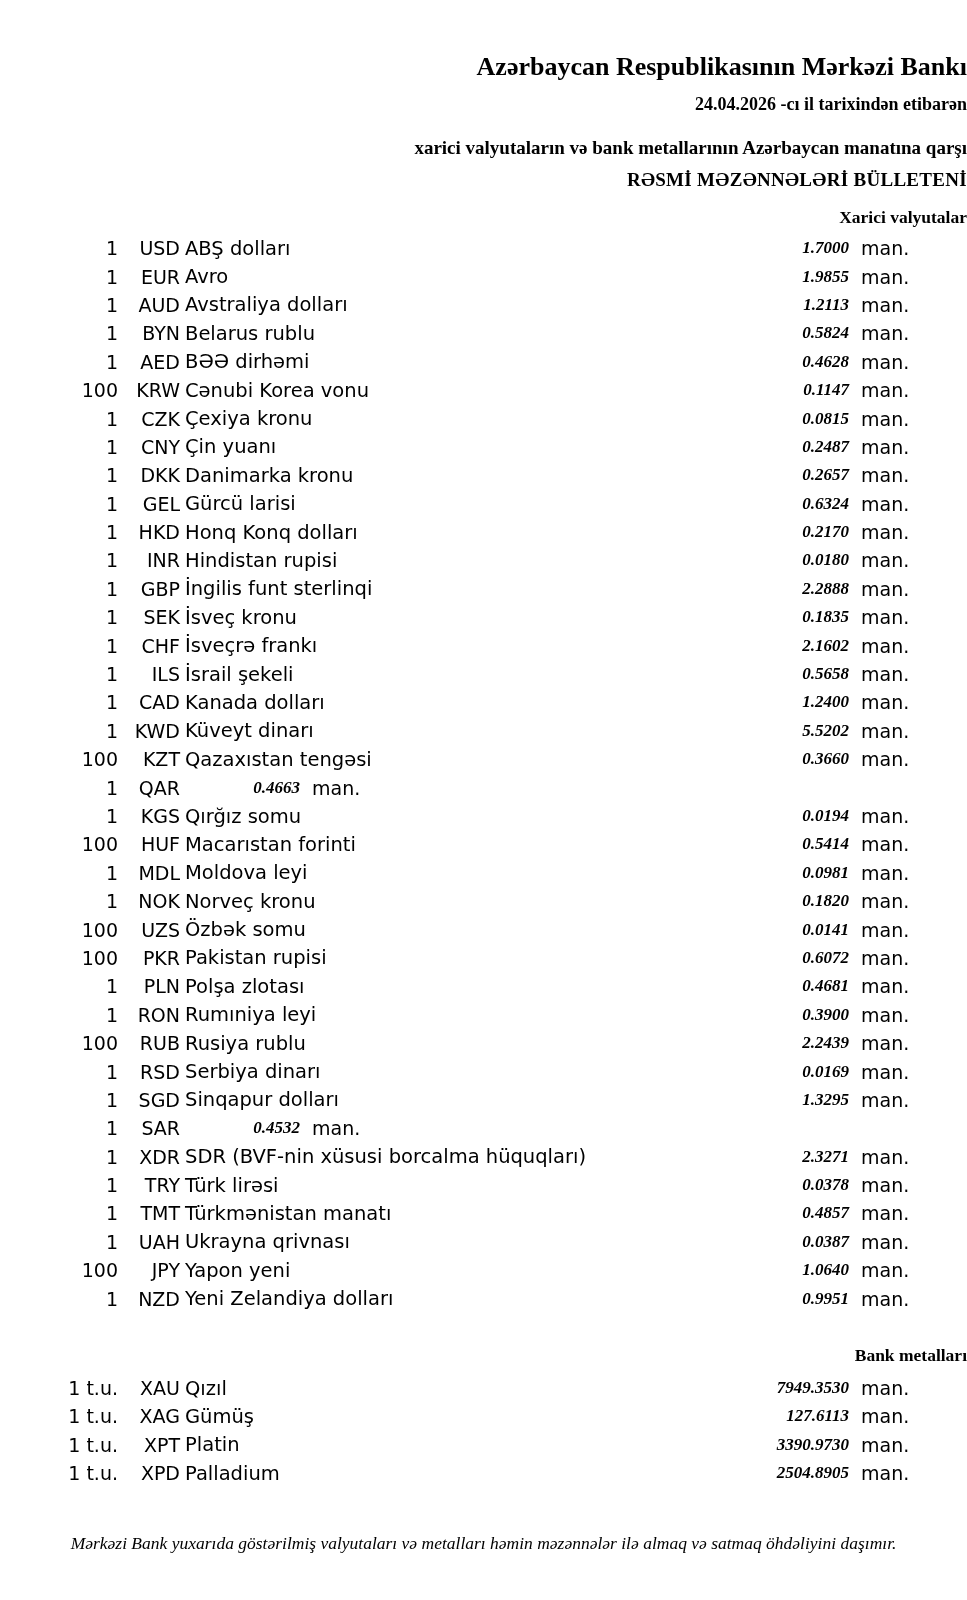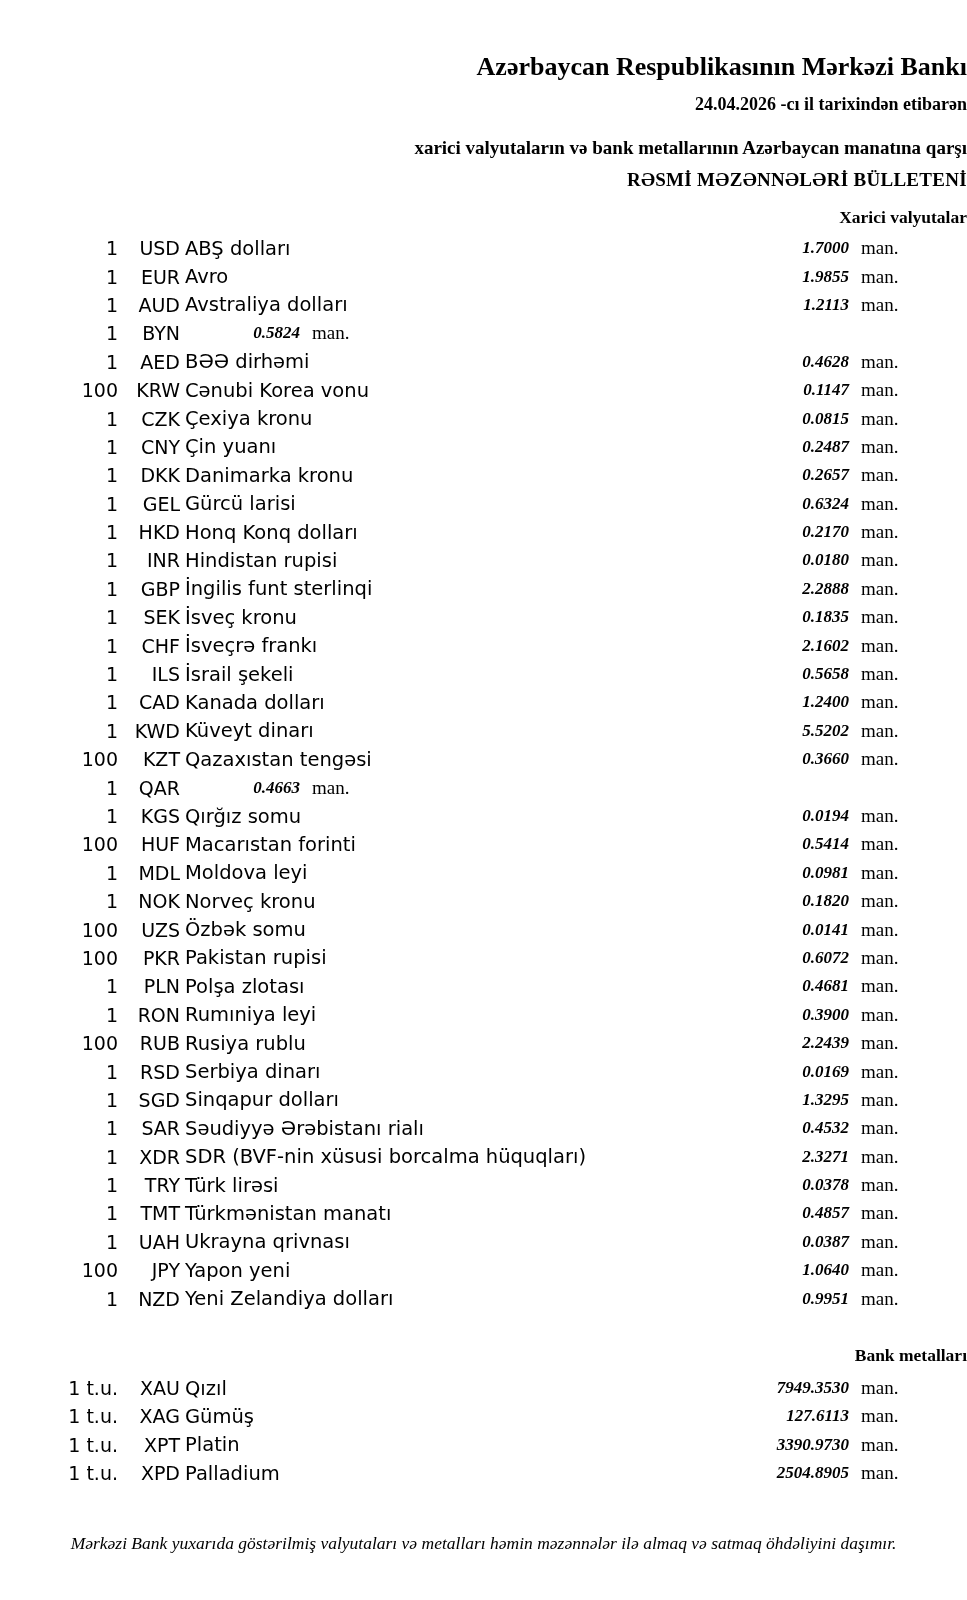--- a/index.html
+++ b/index.html
@@ -79,21 +79,20 @@
     font-style: italic;
     font-weight: bold;
     font-size: 17px;
   }
   .man {
     width: 56px;
     padding-left: 12px;
     box-sizing: border-box;
     font-size: 19px;
     text-align: left;
-    font-family: Liberation Serif, serif;
   }
 
   .footer-note {
     font-family: "Liberation Serif", serif;
     font-style: italic;
     font-size: 17.5px;
     text-align: center;
     margin-top: 46px;
   }
 </style>
@@ -130,20 +129,21 @@
       <div class="row">
     <span class="qty">1</span>
     <span class="code">AUD</span>
     <span class="name">Avstraliya dolları</span>
     <span class="rate">1.2113</span>
     <span class="man">man.</span>
   </div>
       <div class="row">
     <span class="qty">1</span>
     <span class="code">BYN</span>
+    <span class="name">Belarus rublu</span>
     <span class="rate">0.5824</span>
     <span class="man">man.</span>
   </div>
       <div class="row">
     <span class="qty">1</span>
     <span class="code">AED</span>
     <span class="name">BƏƏ dirhəmi</span>
     <span class="rate">0.4628</span>
     <span class="man">man.</span>
   </div>
@@ -324,21 +324,20 @@
       <div class="row">
     <span class="qty">1</span>
     <span class="code">SGD</span>
     <span class="name">Sinqapur dolları</span>
     <span class="rate">1.3295</span>
     <span class="man">man.</span>
   </div>
       <div class="row">
     <span class="qty">1</span>
     <span class="code">SAR</span>
-    <span class="name">Səudiyyə Ərəbistanı rialı</span>
     <span class="rate">0.4532</span>
     <span class="man">man.</span>
   </div>
       <div class="row">
     <span class="qty">1</span>
     <span class="code">XDR</span>
     <span class="name">SDR (BVF-nin xüsusi borcalma hüquqları)</span>
     <span class="rate">2.3271</span>
     <span class="man">man.</span>
   </div>

